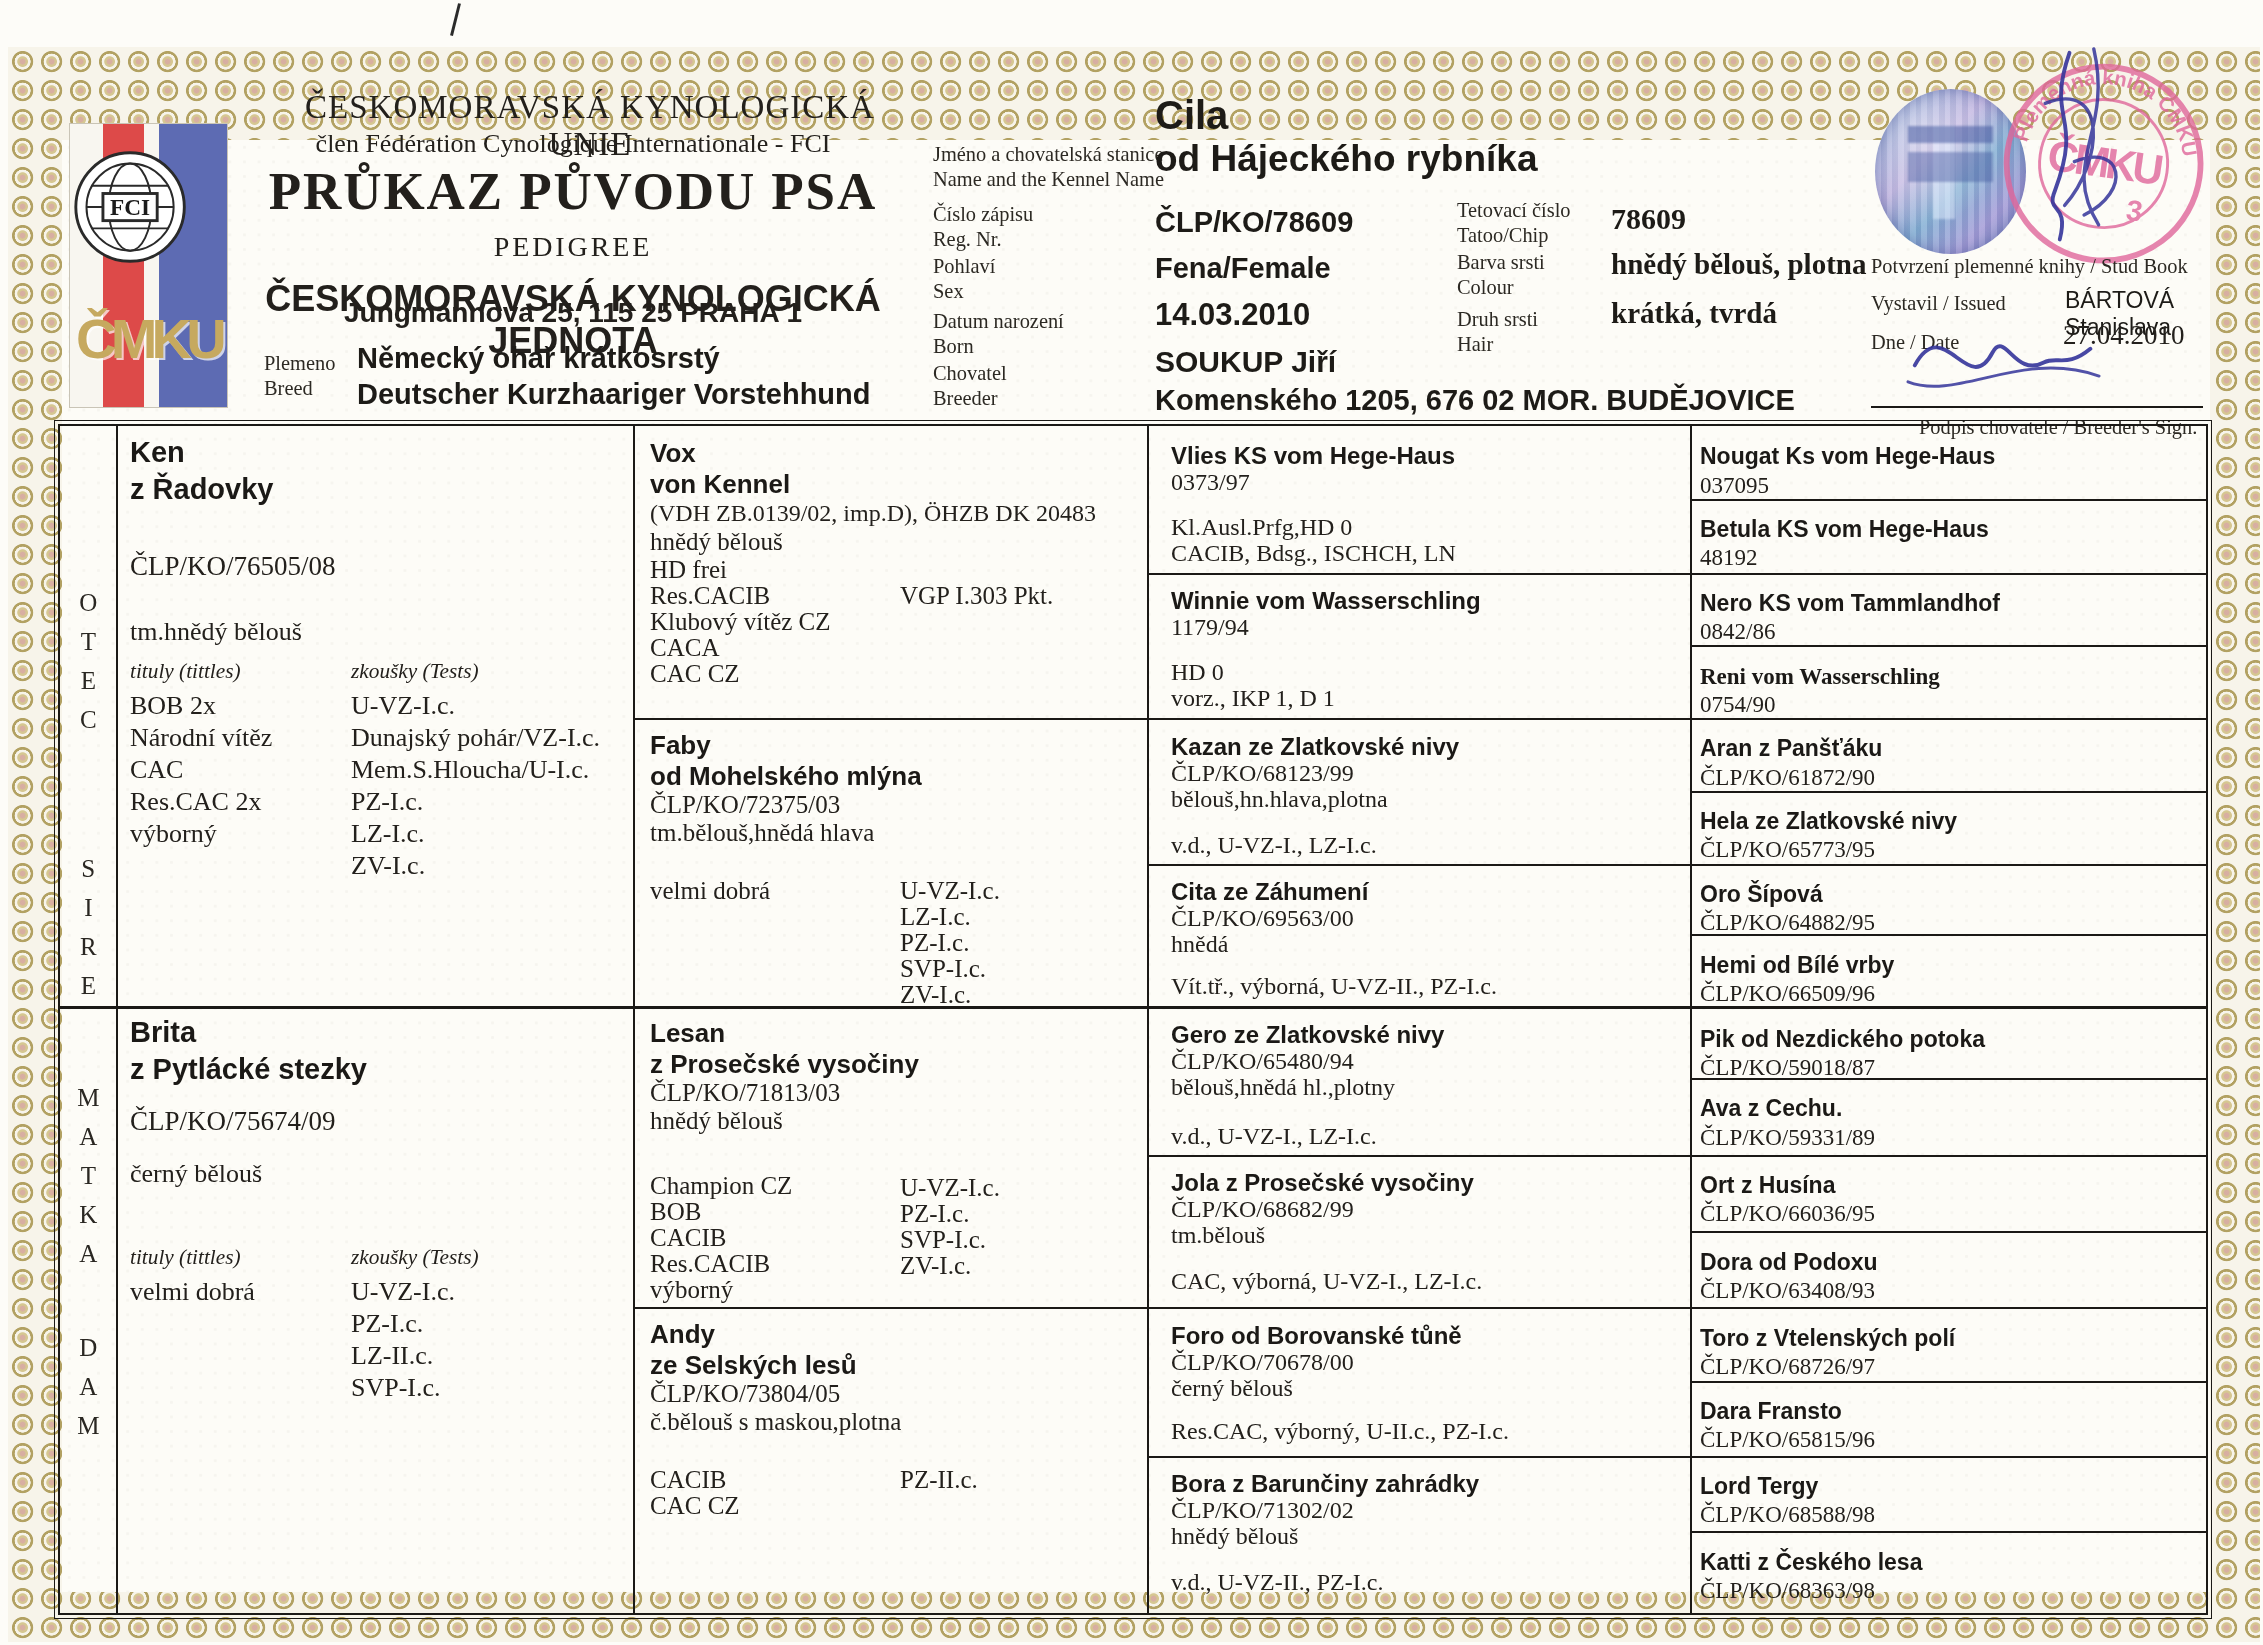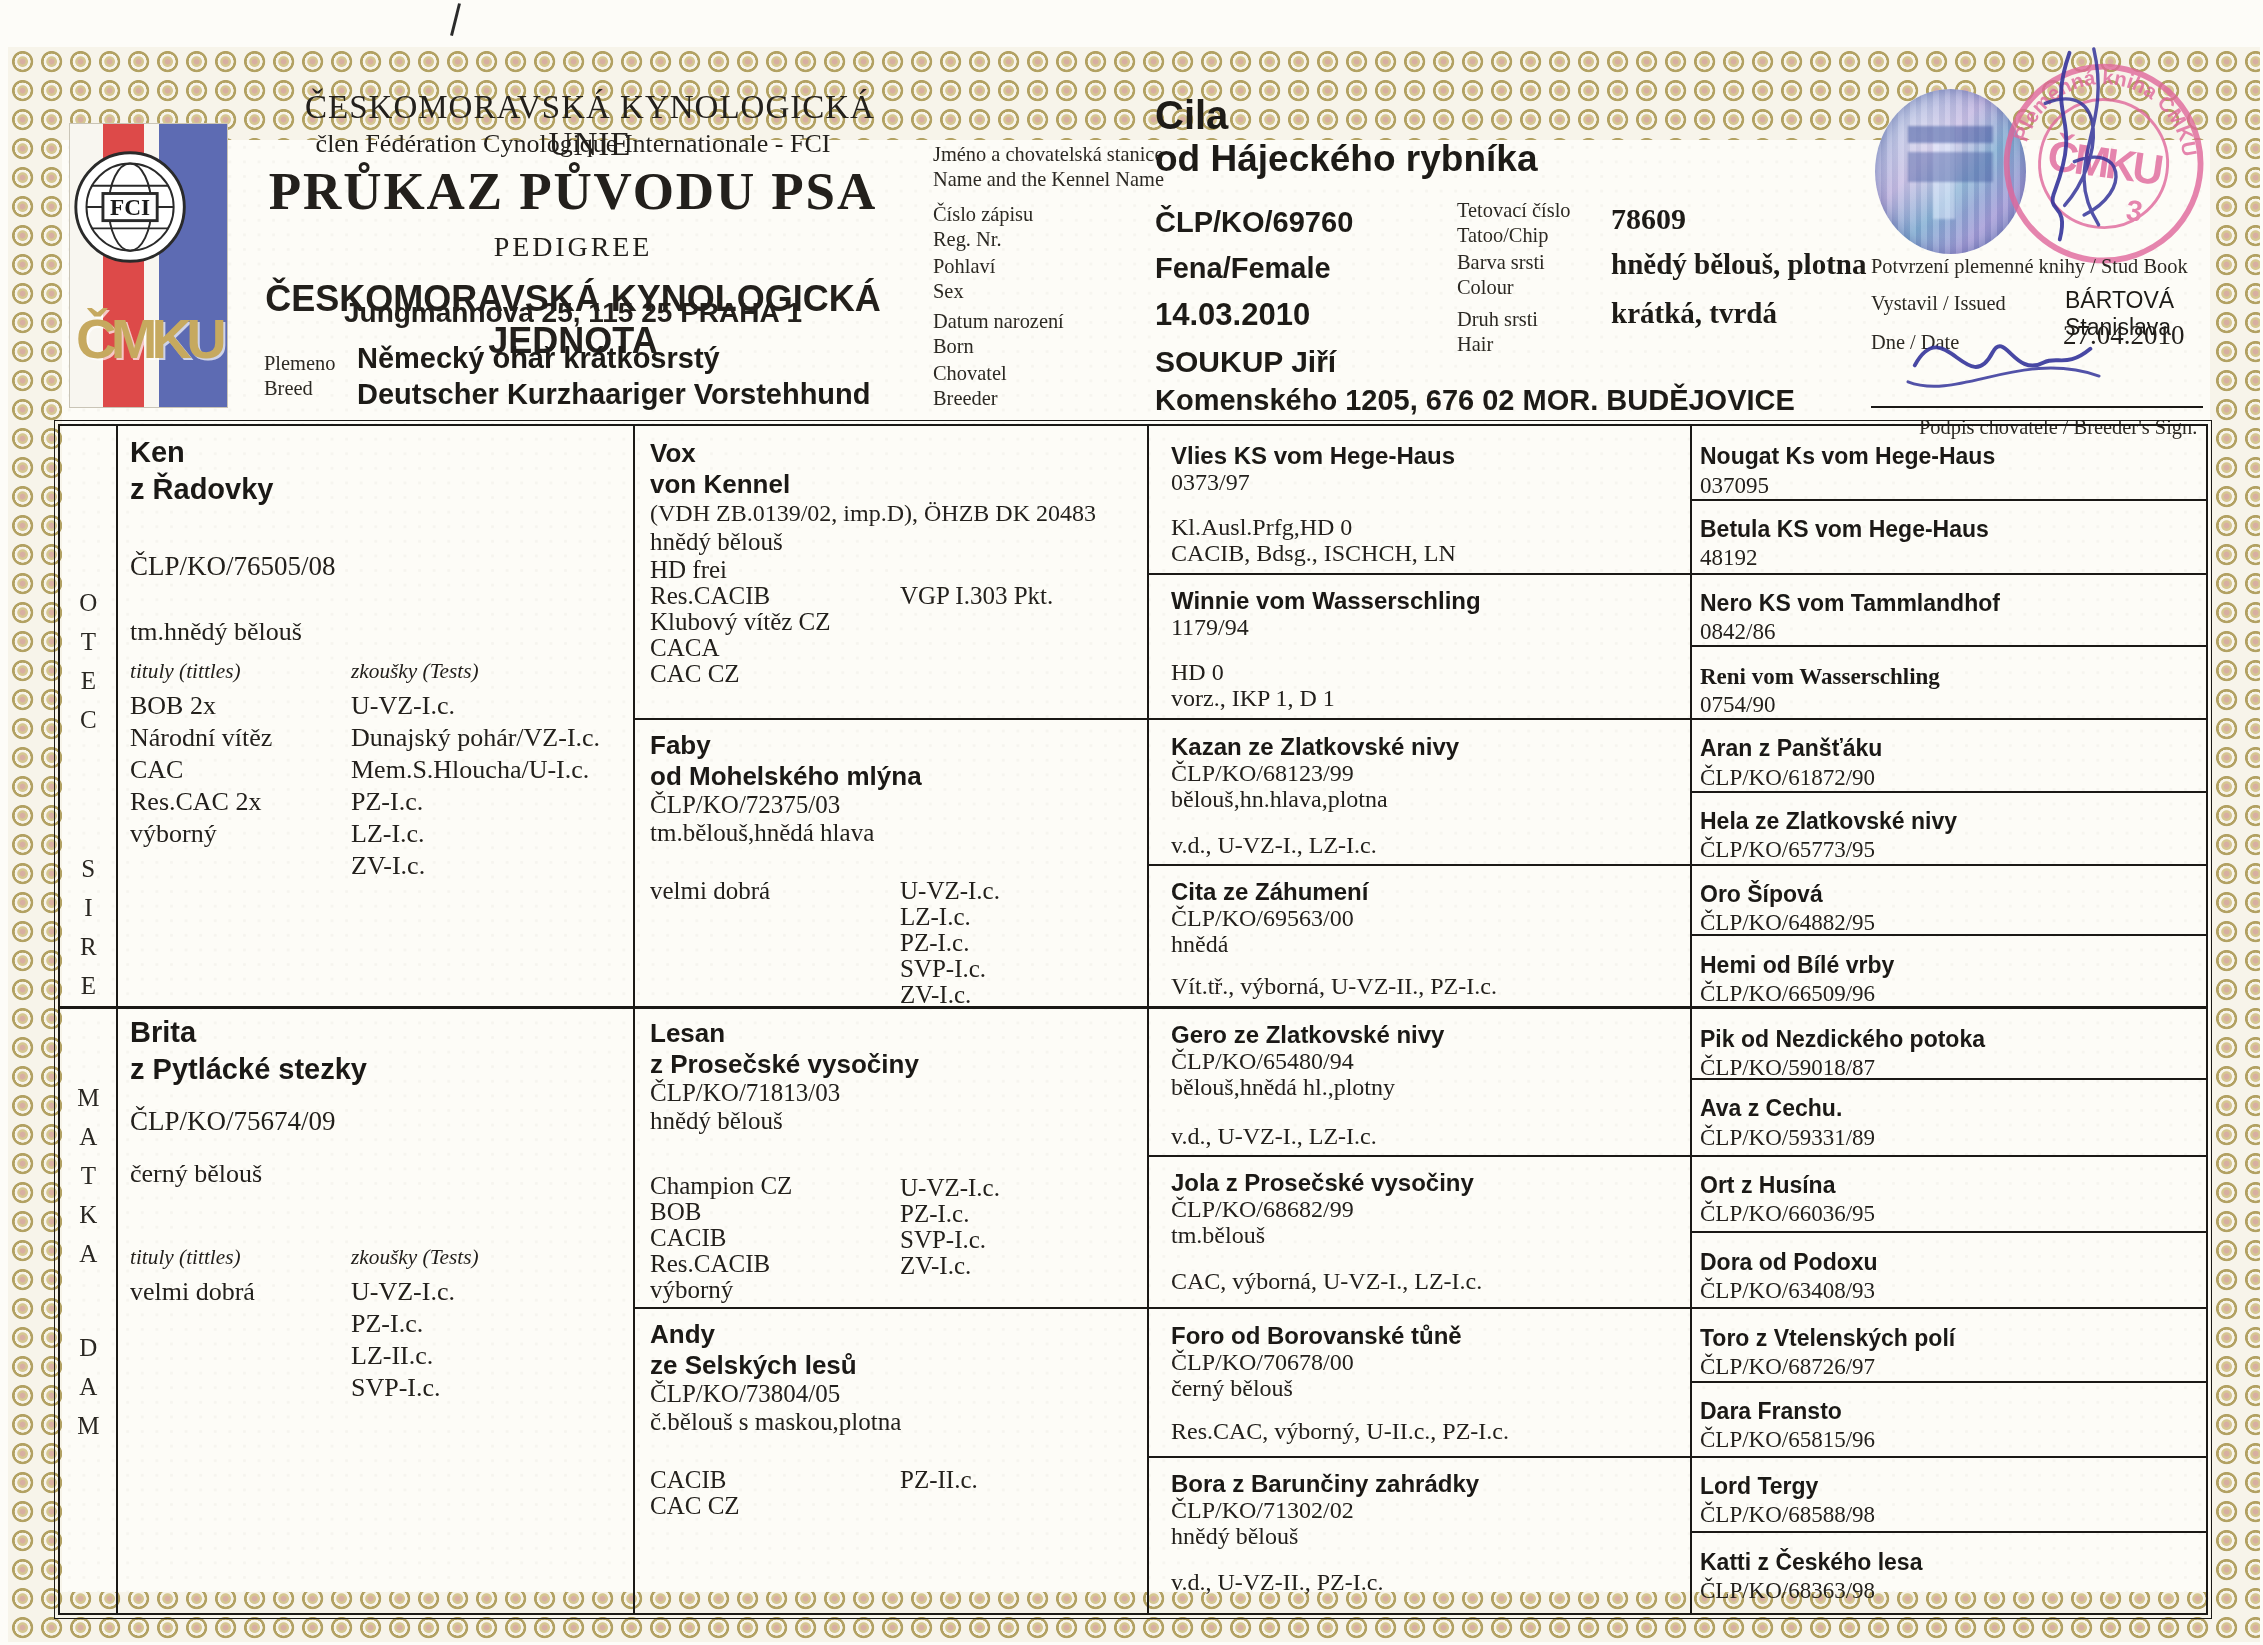--- a/index.html
+++ b/index.html
@@ -103,21 +103,21 @@
 Reg. Nr.</div>
   <div class="abs lbl" style="left:933px;top:254px;">Pohlaví
 Sex</div>
   <div class="abs lbl" style="left:933px;top:309px;">Datum narození
 Born</div>
   <div class="abs lbl" style="left:933px;top:361px;">Chovatel
 Breeder</div>
 
   <div class="abs val" style="left:1155px;top:93px;font-size:40px;">Cila</div>
   <div class="abs val" style="left:1155px;top:138px;font-size:37px;">od Hájeckého rybníka</div>
-  <div class="abs val" style="left:1155px;top:206px;font-size:29px;">ČLP/KO/69760</div>
+  <div class="abs val" style="left:1155px;top:206px;font-size:29px;">ČLP/KO/78609</div>
   <div class="abs val" style="left:1155px;top:252px;font-size:29px;">Fena/Female</div>
   <div class="abs val" style="left:1155px;top:297px;font-size:31px;">14.03.2010</div>
   <div class="abs val" style="left:1155px;top:345px;font-size:30px;">SOUKUP Jiří</div>
   <div class="abs val" style="left:1155px;top:384px;font-size:29px;">Komenského 1205, 676 02 MOR. BUDĚJOVICE</div>
 
   <div class="abs lbl" style="left:1457px;top:198px;">Tetovací číslo
 Tatoo/Chip</div>
   <div class="abs lbl" style="left:1457px;top:250px;">Barva srsti
 Colour</div>
   <div class="abs lbl" style="left:1457px;top:307px;">Druh srsti

